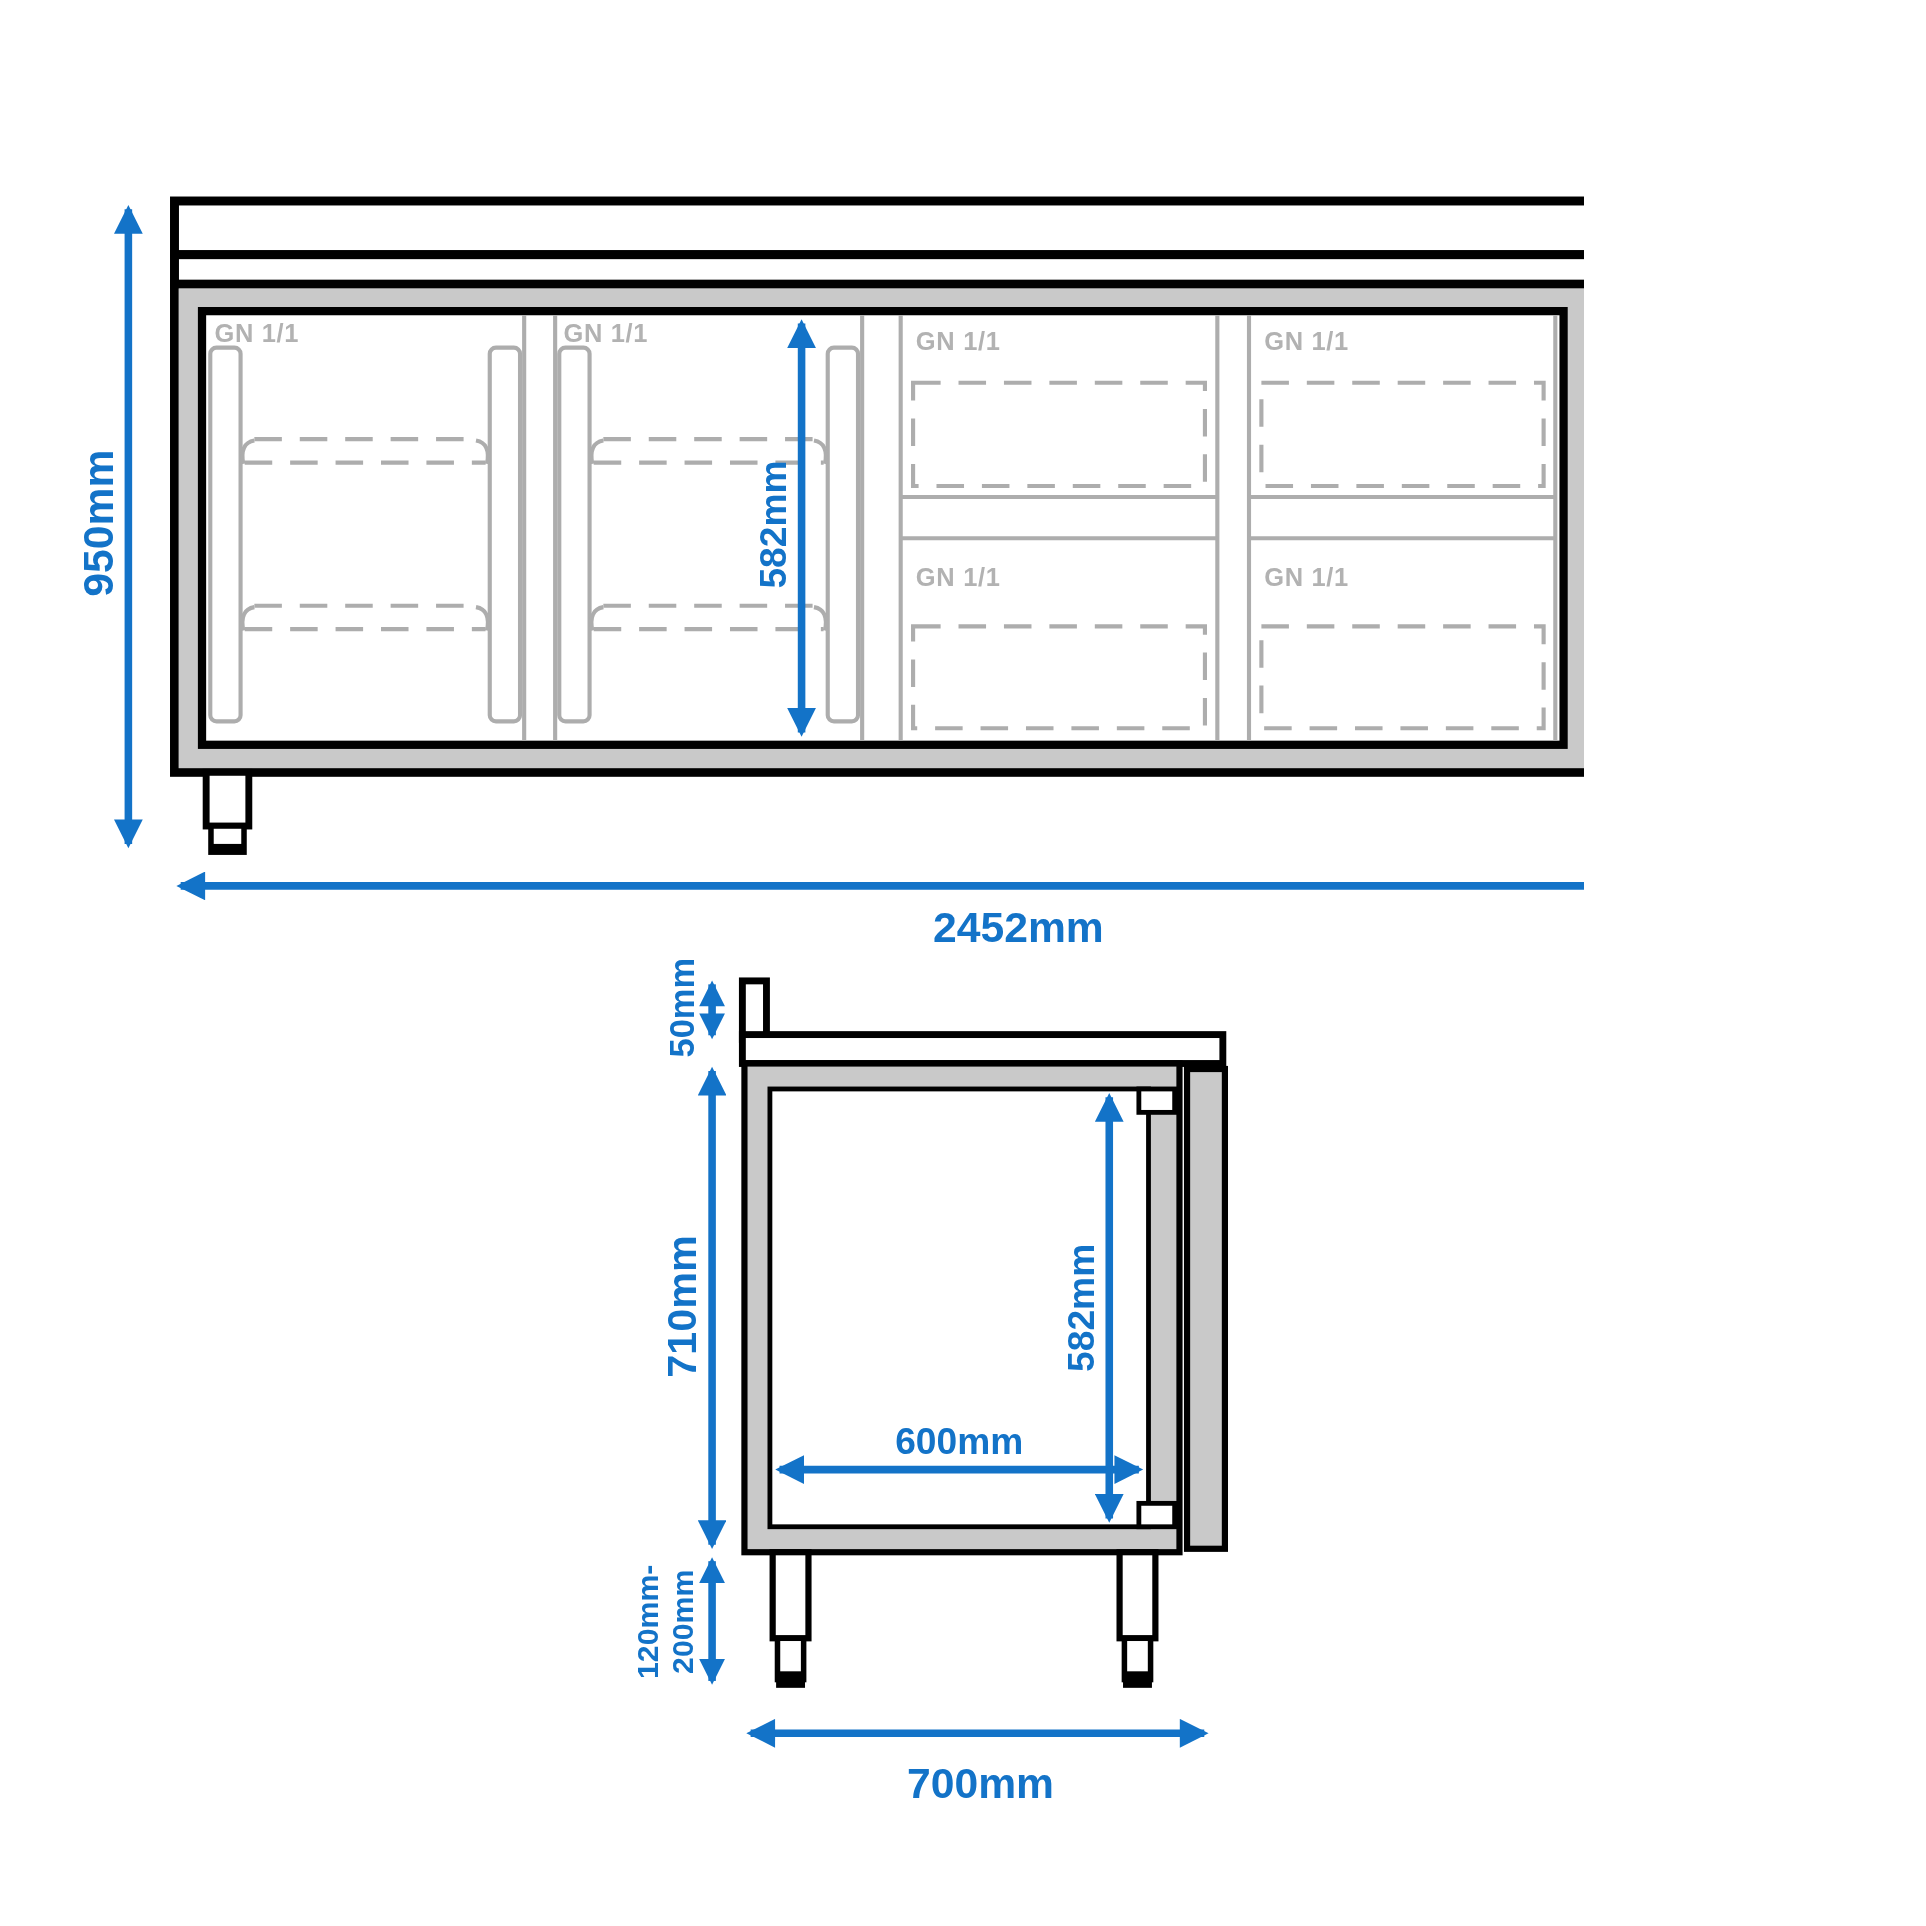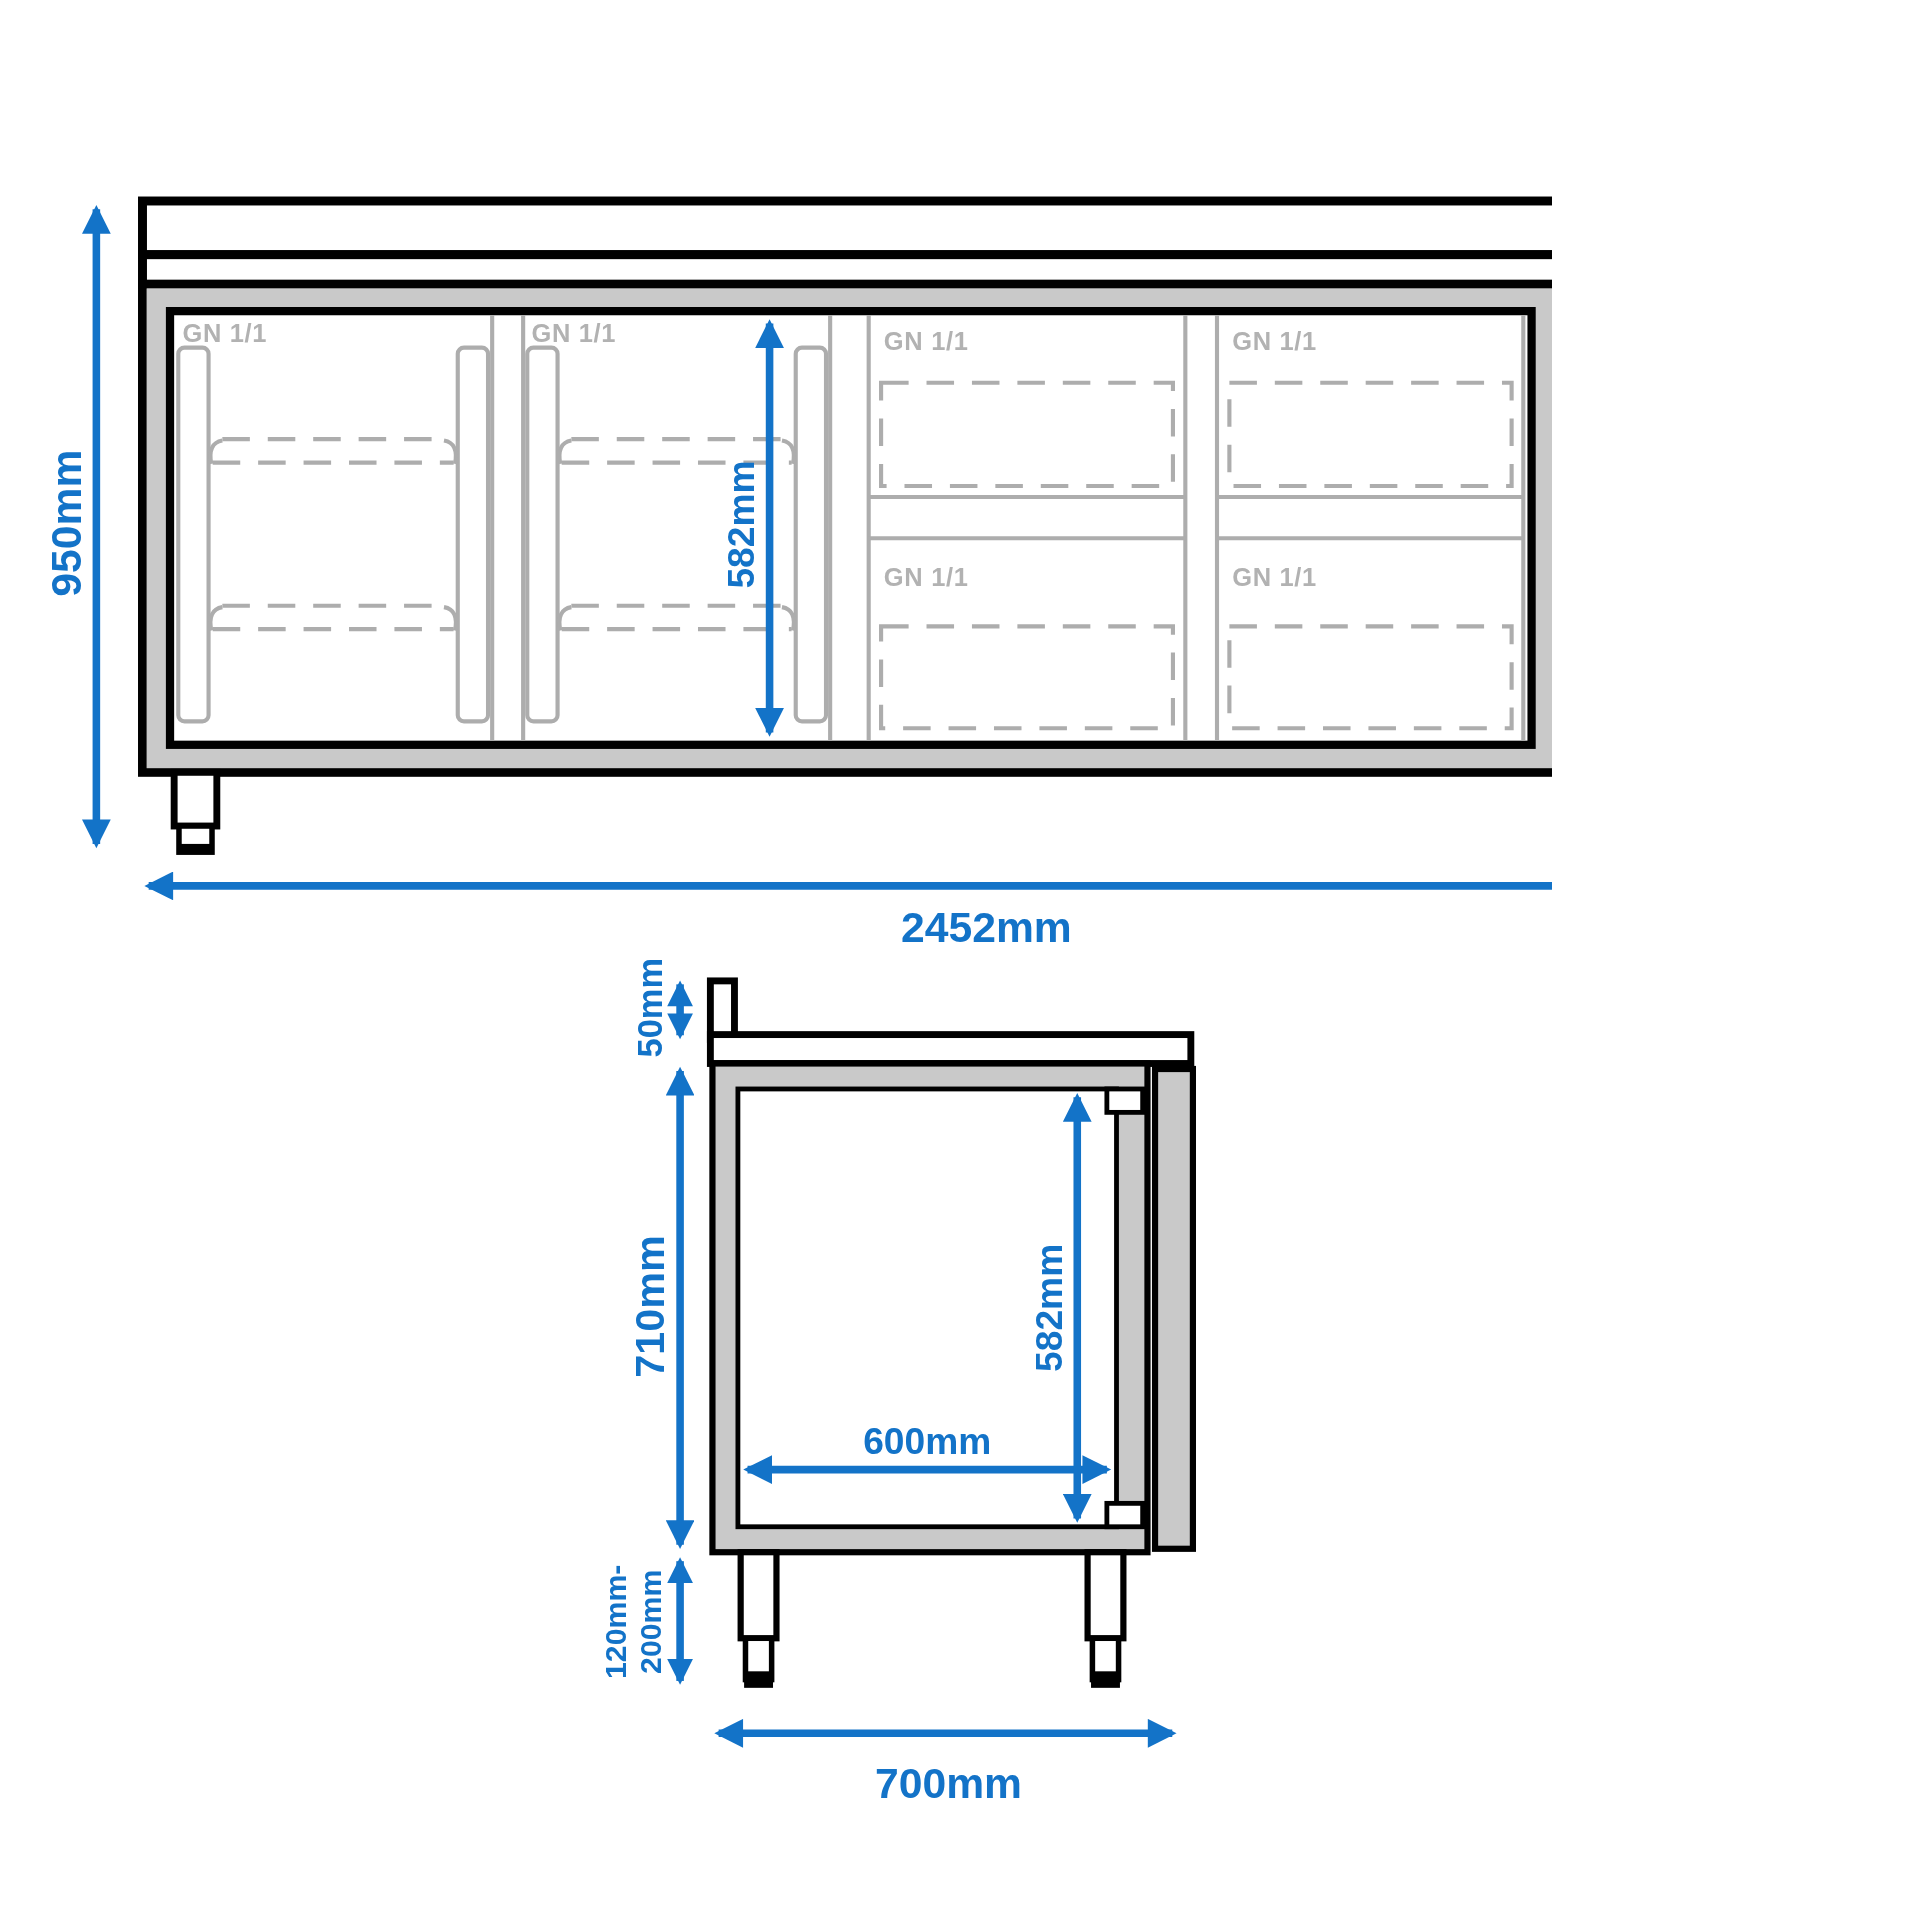--- a/index.html
+++ b/index.html
@@ -1,16 +1,16 @@
 <!DOCTYPE html>
 <html style="font-size:11px"><head>
 <meta charset="utf-8">
 <style>
   html,body{margin:0;padding:0;background:#ffffff;}
-  .page{position:relative;width:1552px;height:1926px;background:#ffffff;overflow:hidden;}
+  .page{position:relative;width:1552px;height:1926px;background:#ffffff;overflow:hidden;margin-left:32px;}
   svg{display:block;}
   text{font-family:"Liberation Sans", sans-serif;font-weight:bold;}
   .dim-text{fill:#1373C8;}
   .gn-text{fill:#B2B2B2;font-size:37px;letter-spacing:1px;}
   .blk{stroke:#000000;fill:#ffffff;}
   .blk-line{stroke:#000000;fill:none;}
   .gray-fill{fill:#C9C9C9;}
   .vent-fill{fill:#EEEEEE;}
   .gline{stroke:#ADADAD;stroke-width:6;fill:none;}
   .gdash{stroke-dasharray:40 26;}

